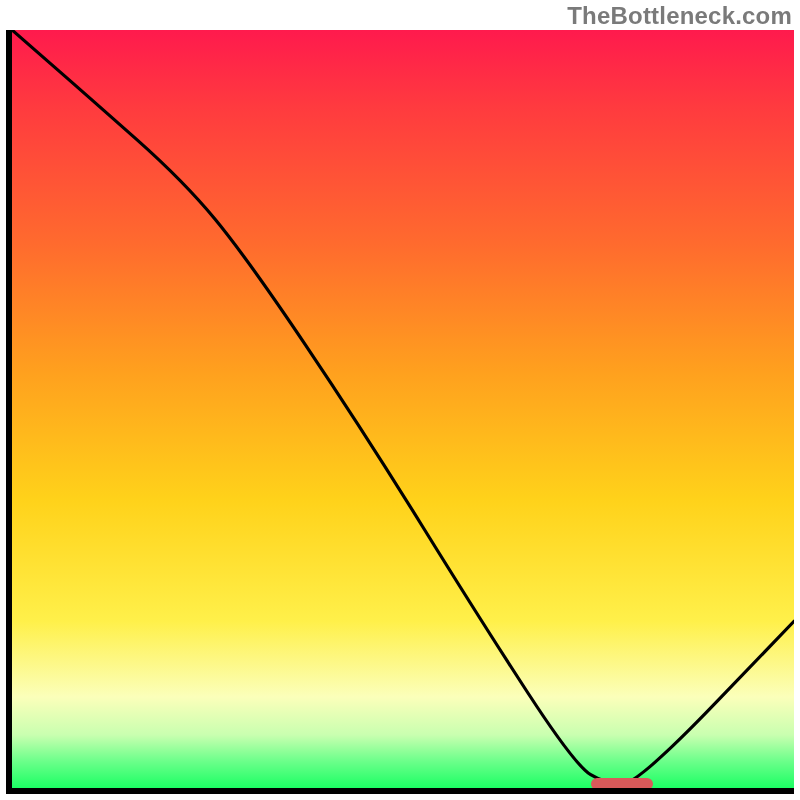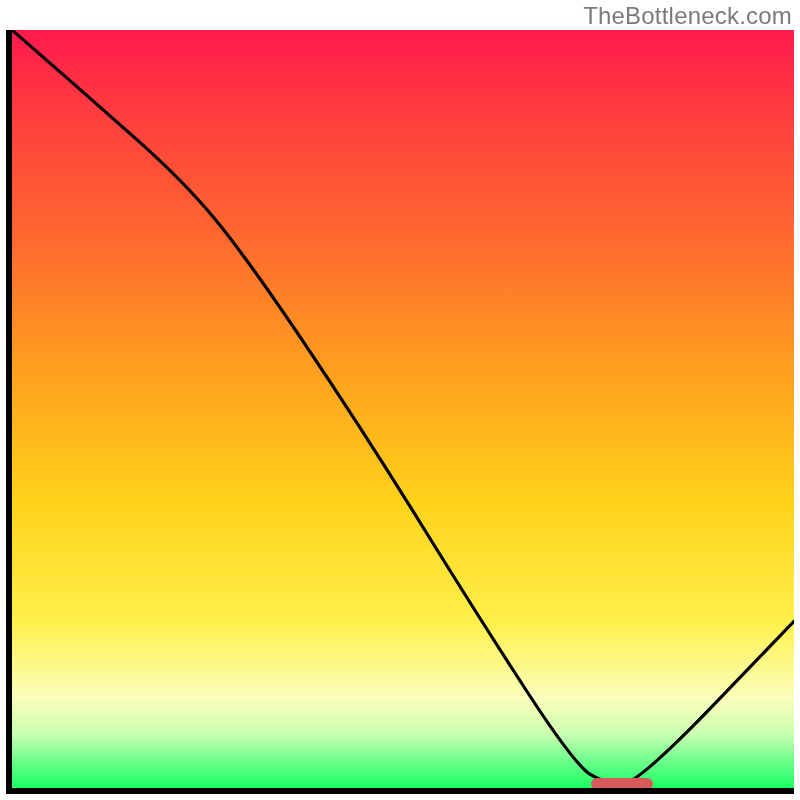--- a/index.html
+++ b/index.html
@@ -13,21 +13,21 @@
   }
   .frame {
     position: absolute;
     inset: 0;
   }
   .watermark {
     position: absolute;
     top: 2px;
     right: 8px;
     font-size: 24px;
-    font-weight: 400;
+    font-weight: 700;
     color: #7a7a7a;
     letter-spacing: 0.2px;
   }
   .plot-wrap {
     position: absolute;
     left: 6px;
     top: 30px;
     width: 788px;
     height: 764px;
   }

